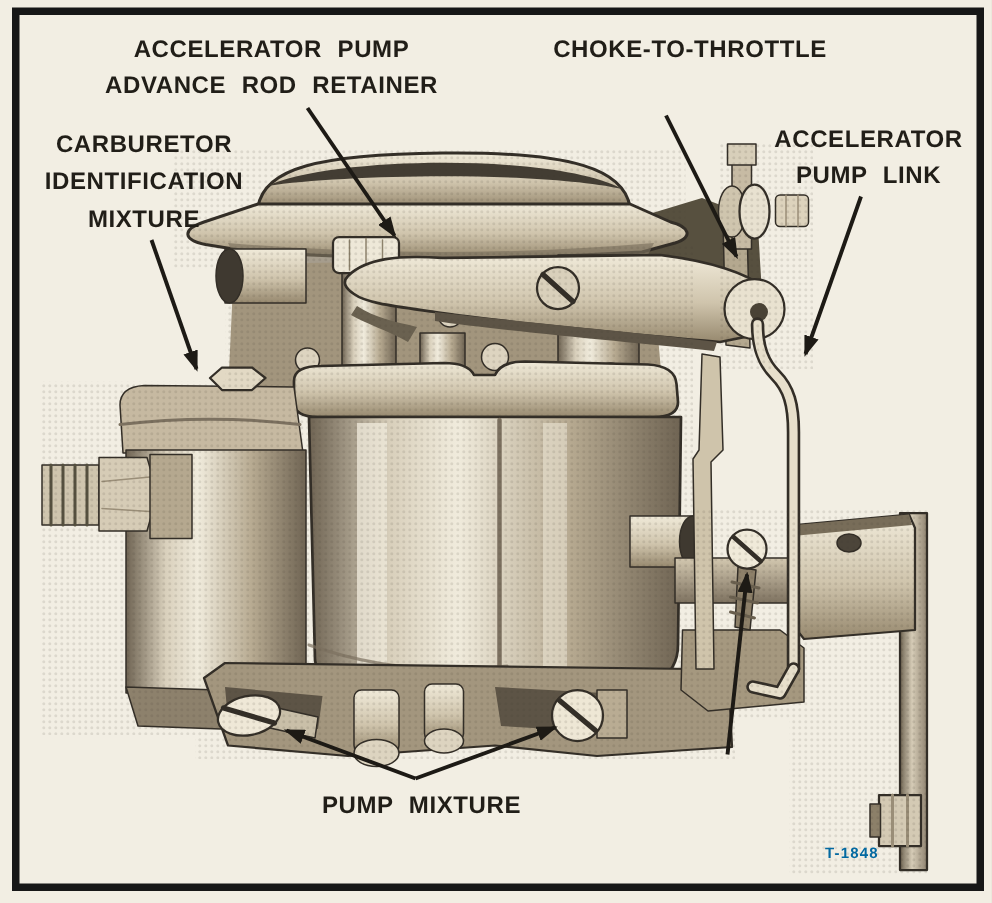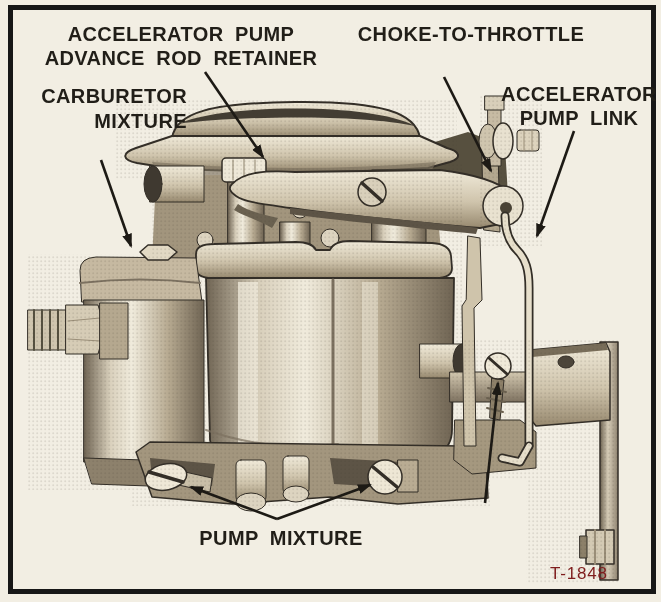--- a/index.html
+++ b/index.html
@@ -8,27 +8,27 @@
     background:#f2eee3;
     font-family:"Liberation Sans", sans-serif;
   }
   .frame{
     position:absolute;left:8px;top:5px;width:648px;height:589px;
     border:5px solid #171717;box-sizing:border-box;
     background:transparent;
   }
   .art{position:absolute;left:0;top:0;}
   .label{
-    position:absolute;color:#211e18;font-weight:700;font-size:20px;
+    position:absolute;color:#211e18;font-weight:700;font-size:16px;
     line-height:24px;letter-spacing:.4px;word-spacing:5.5px;
     text-align:center;white-space:nowrap;z-index:3;
   }
-  .label.three{line-height:25px;text-align:right;}
+  .label.three{line-height:25px;}
   .fignum{
-    position:absolute;color:#7f1d1d;font-weight:400;font-size:17px;
+    position:absolute;color:#0369a1;font-weight:700;font-size:10px;
     letter-spacing:.8px;z-index:3;
   }
 </style>
 </head>
 <body>
 
 <div class="page">
 
   <svg class="art" width="661" height="602" viewBox="0 0 661 602">
     <defs>
@@ -241,26 +241,27 @@
     </g>
   </svg>
 
   <div class="frame"></div>
 
   <div class="label" style="left:41px;top:22px;width:280px">
     <div>ACCELERATOR PUMP</div>
     <div>ADVANCE ROD RETAINER</div>
   </div>
 
-  <div class="label" style="left:341px;top:22px;width:260px">
+  <div class="label" style="left:330px;top:22px;width:260px">
     <div>CHOKE-TO-THROTTLE</div>
   </div>
 
   <div class="label three" style="left:5px;top:84px;width:182px">
     <div>CARBURETOR</div>
+    <div>IDENTIFICATION</div>
     <div>MIXTURE</div>
   </div>
 
   <div class="label" style="left:479px;top:82px;width:200px">
     <div>ACCELERATOR</div>
     <div>PUMP LINK</div>
   </div>
 
   <div class="label" style="left:181px;top:526px;width:200px">
     <div>PUMP MIXTURE</div>

